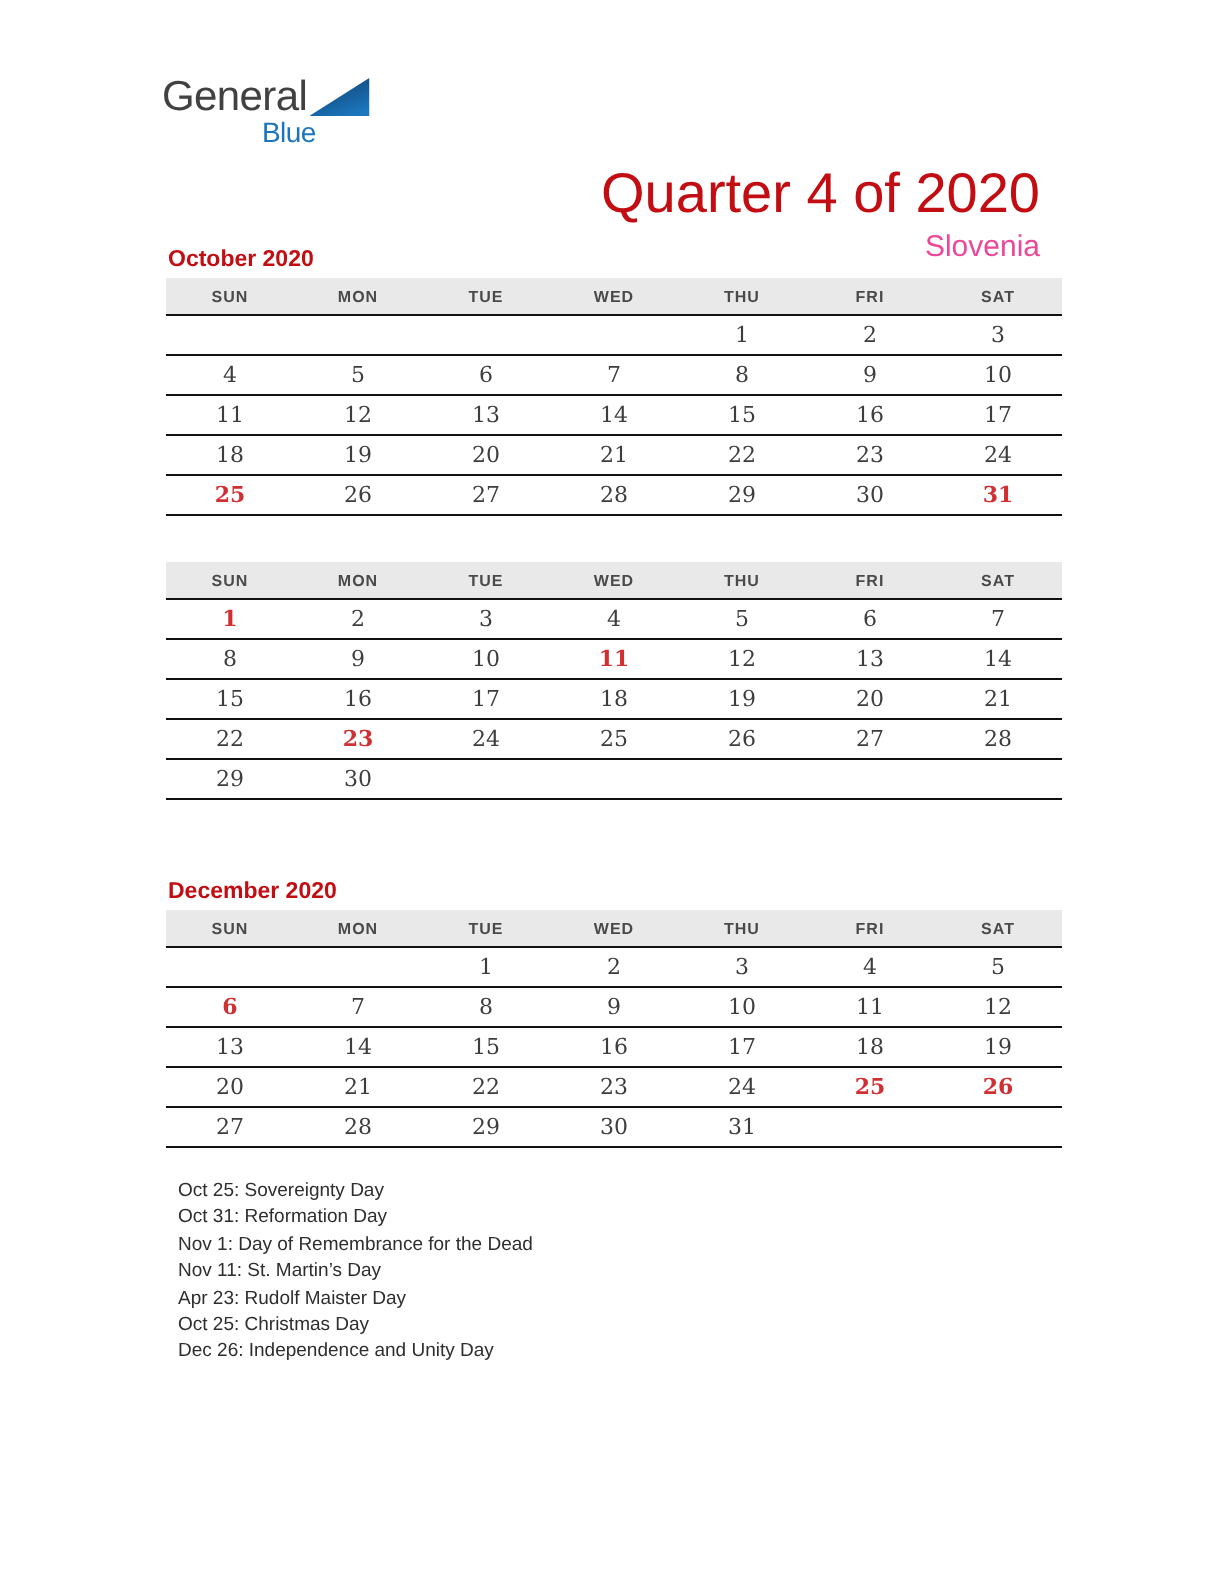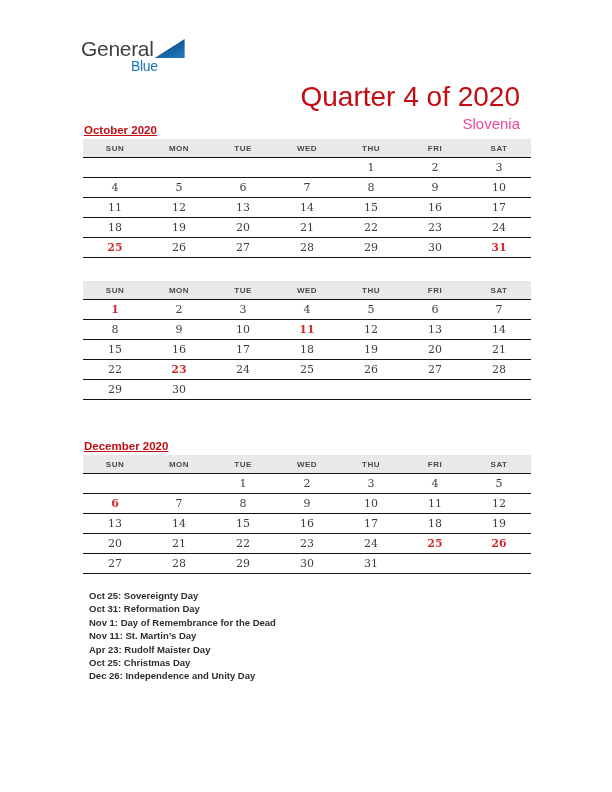--- a/index.html
+++ b/index.html
@@ -35,21 +35,21 @@
   .title-block h1 {
     margin: 0; font-size: 28px; line-height: 30px; font-weight: 400;
     color: #c20d12;
   }
   .subtitle { font-size: 15px; line-height: 18px; color: #ec4899; margin-top: 3px; }
 
   
   .month { position: absolute; left: 83px; width: 448px; }
   .month h2 {
     margin: 0 0 2px 1px; font-size: 11.5px; line-height: 13px;
-    font-weight: 700; color: #c20d12; text-decoration: underline;
+    font-weight: 700; color: #c20d12;
   }
   table.cal { width: 100%; border-collapse: collapse; table-layout: fixed; }
   table.cal th {
     height: 16px; background: #e9e9e9; border-bottom: 1px solid #111;
     font-size: 8px; font-weight: 700; letter-spacing: 0.5px;
     color: #4a4a4a; text-align: center; margin-top: 48px;
   }
   table.cal td {
     height: 17px; border-bottom: 1px solid #111;
     font-family: "DejaVu Serif", serif; font-size: 11px;
@@ -58,21 +58,21 @@
   table.cal td.red { color: #d03032; font-weight: 700; }
 
   .m0 { top: 124px; }
   .m1 { top: 281px; }
   .m2 { top: 440px; }
 
   
   .holidays {
     position: absolute; left: 89px; top: 589px;
     margin: 0; padding: 0; list-style: none;
-    font-size: 9.5px; line-height: 13.4px; color: #2e2e2e; font-weight: bold;
+    font-size: 9.5px; line-height: 13.4px; color: #2e2e2e;
   }
 </style>
 </head>
 <body>
 
 <div class="page">
 
   <div class="logo">
     <div class="logo-row">
       <span class="logo-general">General</span>

